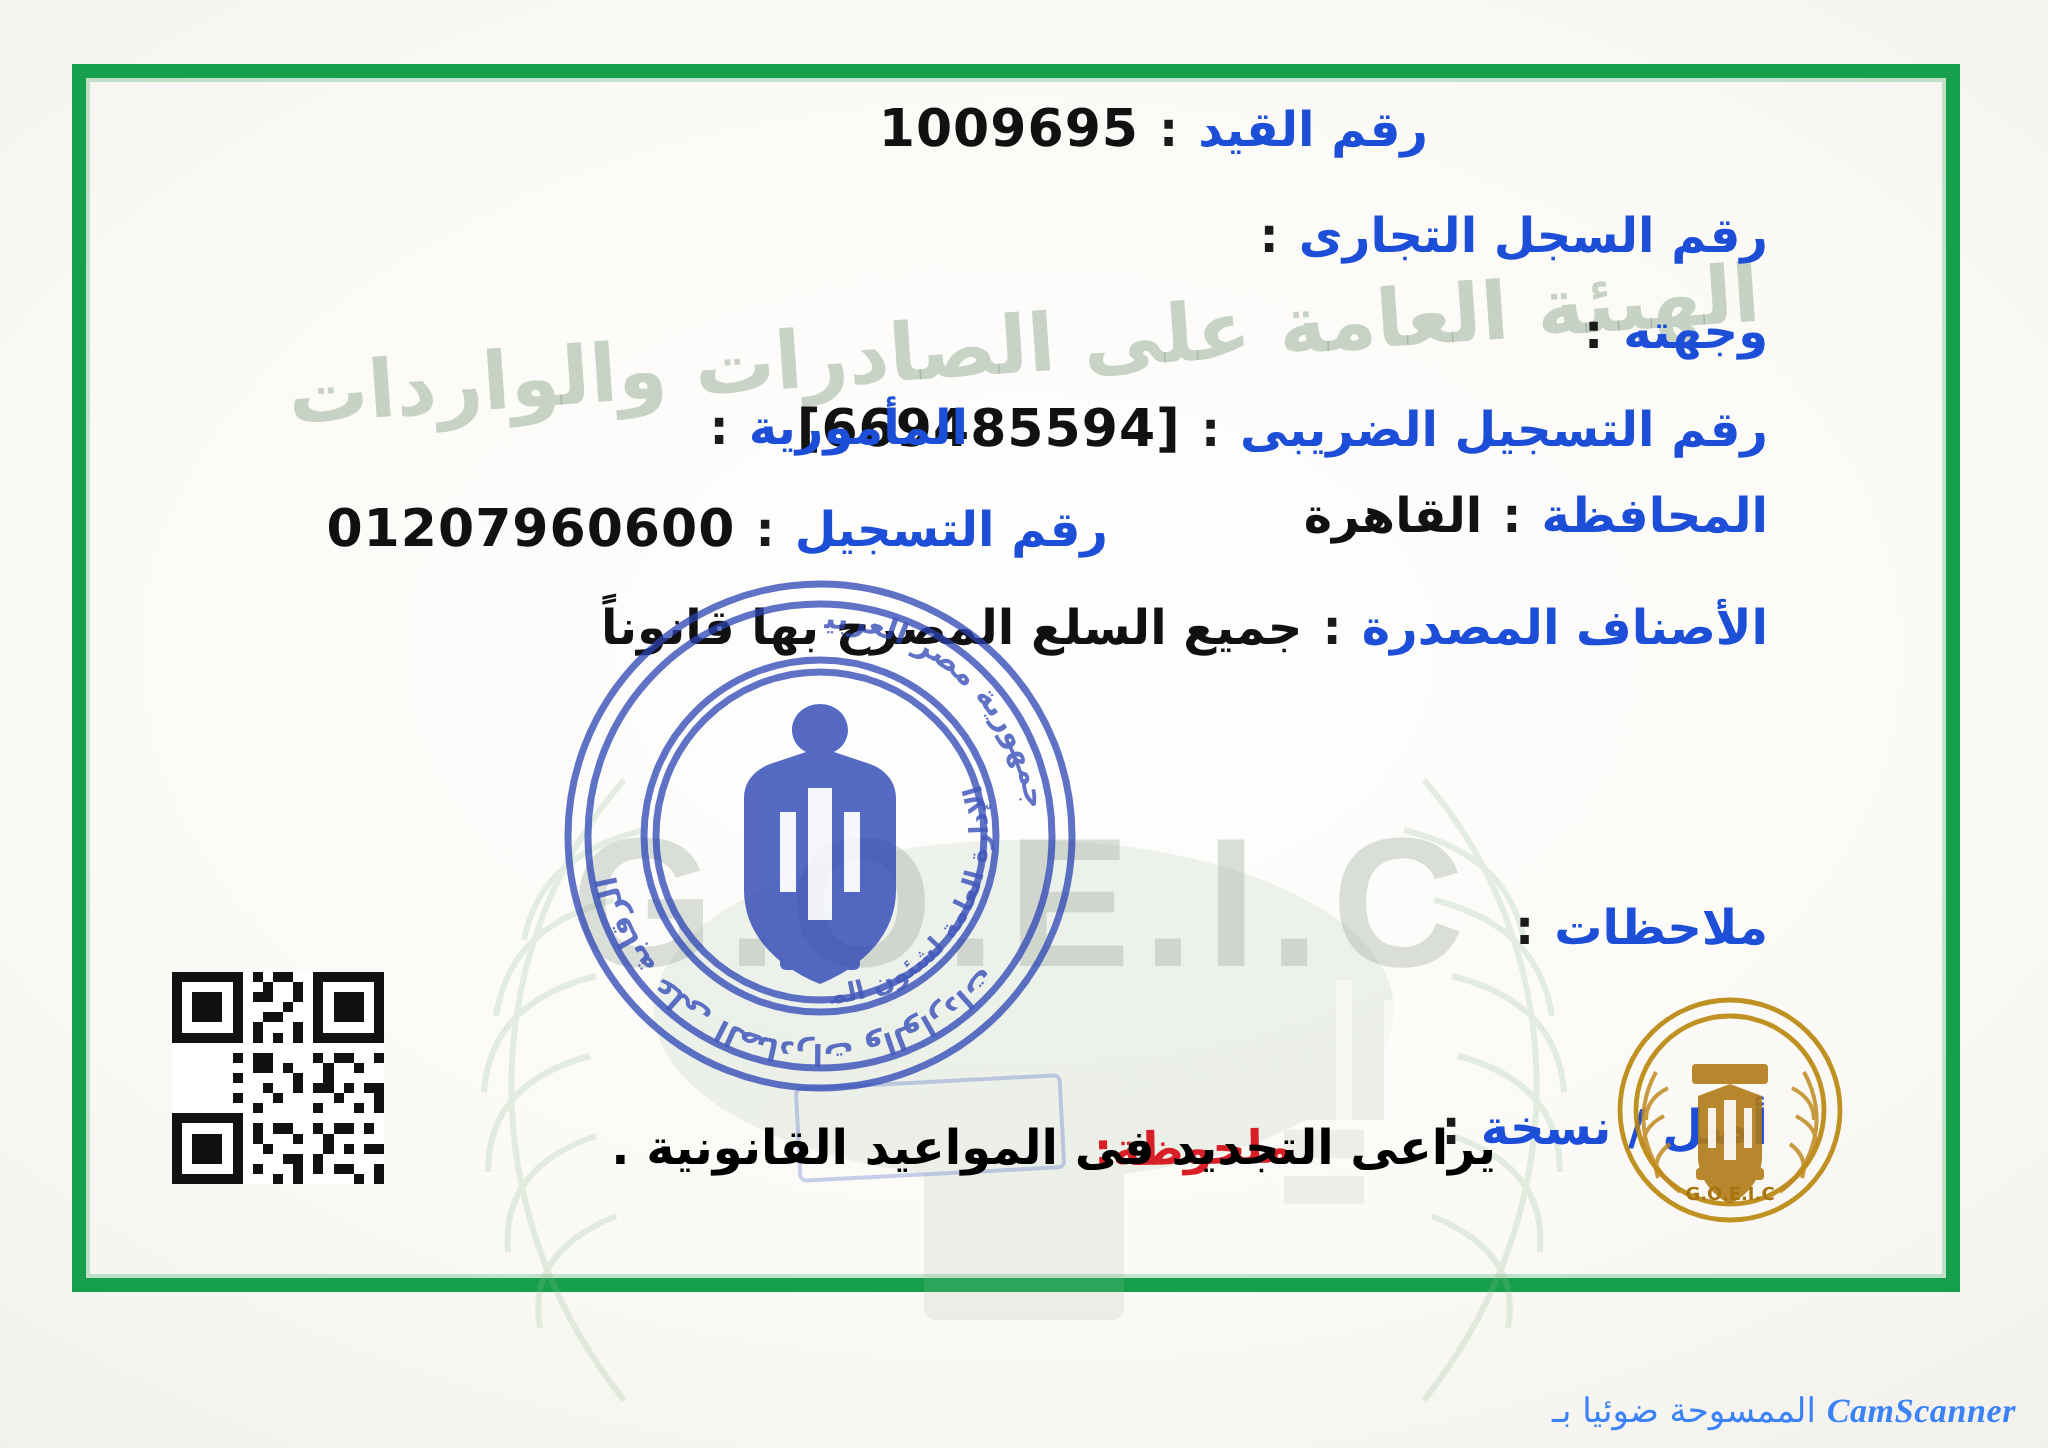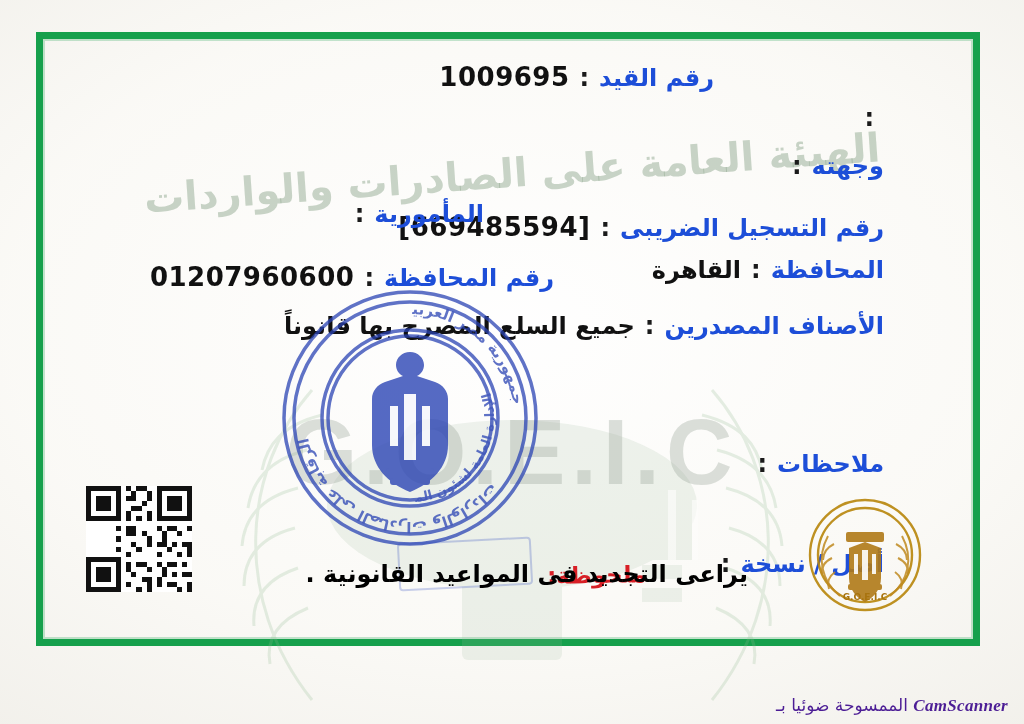--- a/index.html
+++ b/index.html
@@ -101,21 +101,20 @@
   }
   .field-colon {
     font-size: 24px;
     font-weight: bold;
     padding: 0 10px;
   }
   .field-value {
     font-size: 24px;
     font-weight: bold;
     color: #111;
-    margin-top: 12px;
   }
   .value-mono {
     font-family: "DejaVu Sans", "Liberation Sans", sans-serif;
     font-size: 26px;
     letter-spacing: 0.5px;
   }
 
   
   #row-registration { top: 50px;  right: 310px; }
   #row-commercial   { top: 104px; right: 140px; }
@@ -192,21 +191,21 @@
     color: #000000;
     white-space: nowrap;
   }
 
   
   #footer {
     position: absolute;
     right: 16px;
     bottom: 8px;
     font-size: 17px;
-    color: #4c1d95;
+    color: #3b82f6;
     white-space: nowrap;
   }
   #footer .brand {
     font-weight: bold;
     font-style: italic;
     font-family: "Liberation Serif", serif;
     letter-spacing: 0.3px;
   }
 </style>
 </head>
@@ -256,20 +255,21 @@
   <div id="watermark-arabic">الهيئة العامة على الصادرات والواردات</div>
   <div id="watermark-text">G.O.E.I.C</div>
 
   <div class="field-row" id="row-registration">
     <span class="field-label">رقم القيد</span>
     <span class="field-colon">:</span>
     <span class="field-value value-mono">1009695</span>
   </div>
 
   <div class="field-row" id="row-commercial">
+    <span class="field-label">رقم السجل التجارى</span>
     <span class="field-colon">:</span>
   </div>
 
   <div class="field-row" id="row-destination">
     <span class="field-label">وجهته</span>
     <span class="field-colon">:</span>
   </div>
 
   <div class="field-row" id="row-tax">
     <span class="field-label">رقم التسجيل الضريبى</span>
@@ -282,27 +282,27 @@
     <span class="field-colon">:</span>
   </div>
 
   <div class="field-row" id="row-governorate">
     <span class="field-label">المحافظة</span>
     <span class="field-colon">:</span>
     <span class="field-value">القاهرة</span>
   </div>
 
   <div class="field-row" id="row-phone">
-    <span class="field-label">رقم المحافظة</span>
+    <span class="field-label">رقم التسجيل</span>
     <span class="field-colon">:</span>
     <span class="field-value value-mono">01207960600</span>
   </div>
 
   <div class="field-row" id="row-goods">
-    <span class="field-label">الأصناف المصدرين</span>
+    <span class="field-label">الأصناف المصدرة</span>
     <span class="field-colon">:</span>
     <span class="field-value">جميع السلع المصرح بها قانوناً</span>
   </div>
 
   <div class="field-row" id="row-notes">
     <span class="field-label">ملاحظات</span>
     <span class="field-colon">:</span>
     <span class="field-value"></span>
   </div>
 

